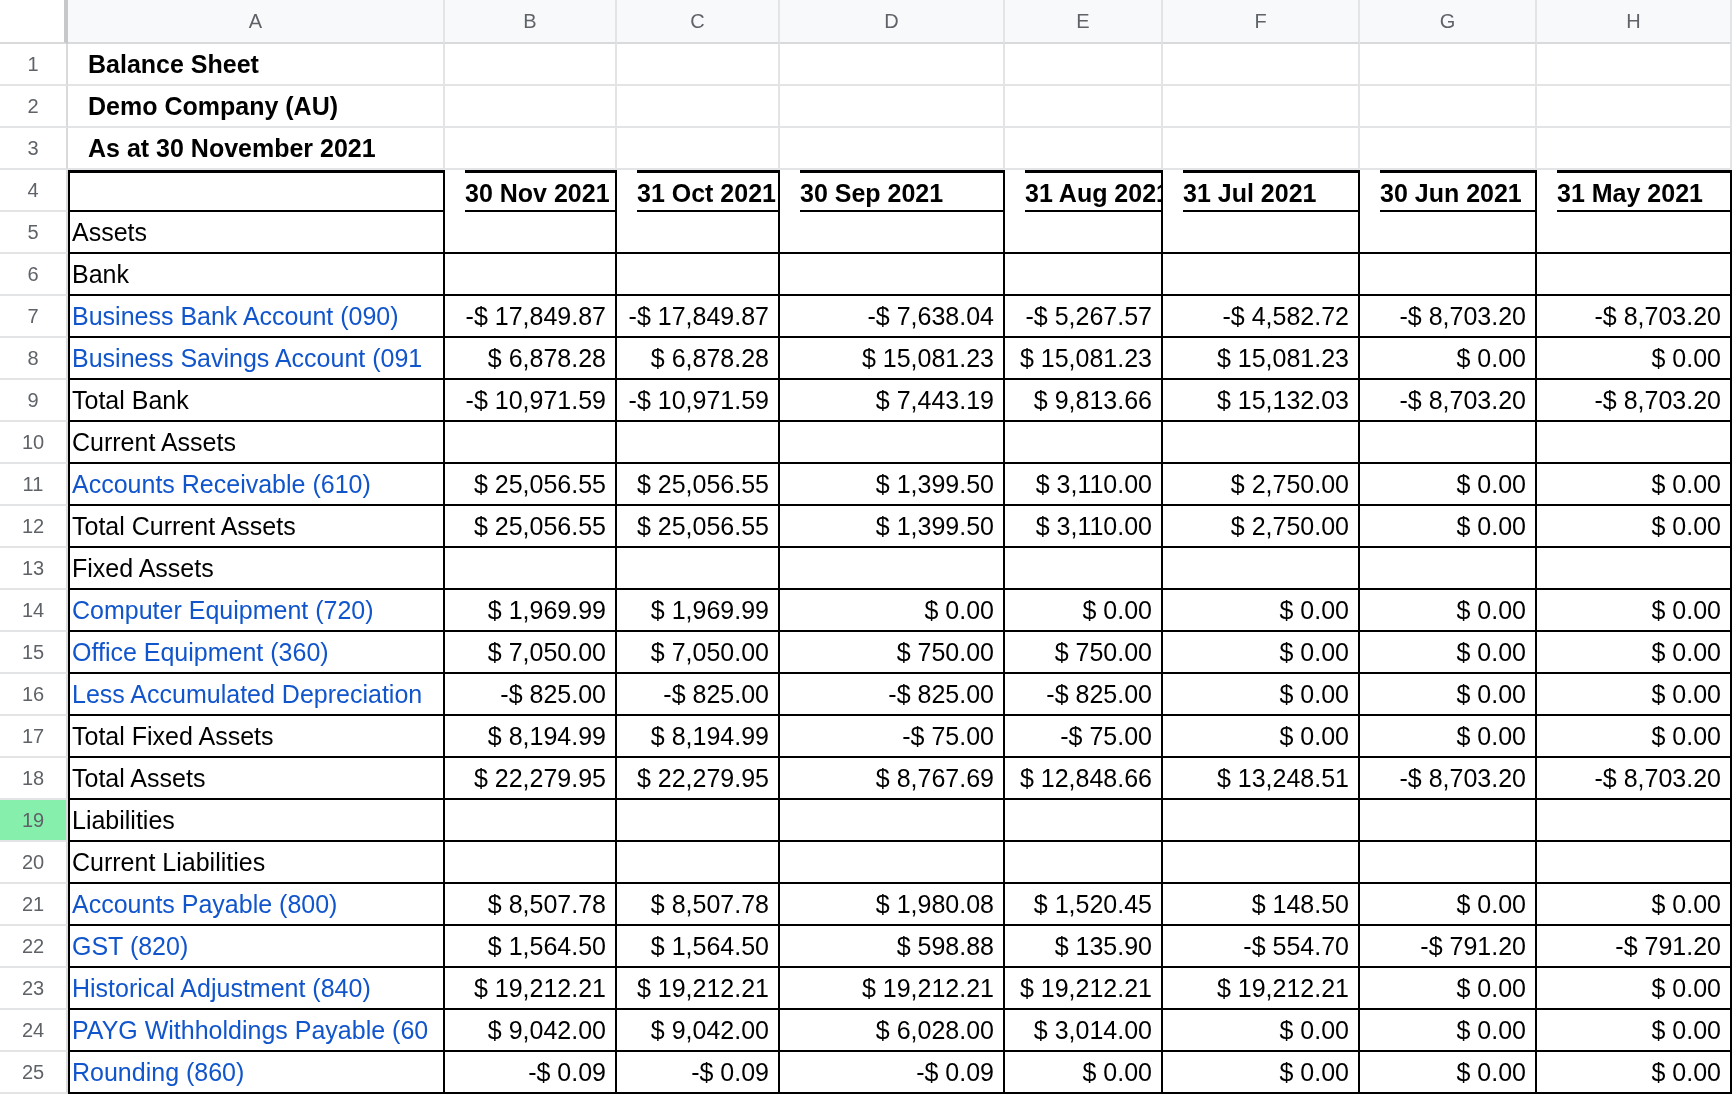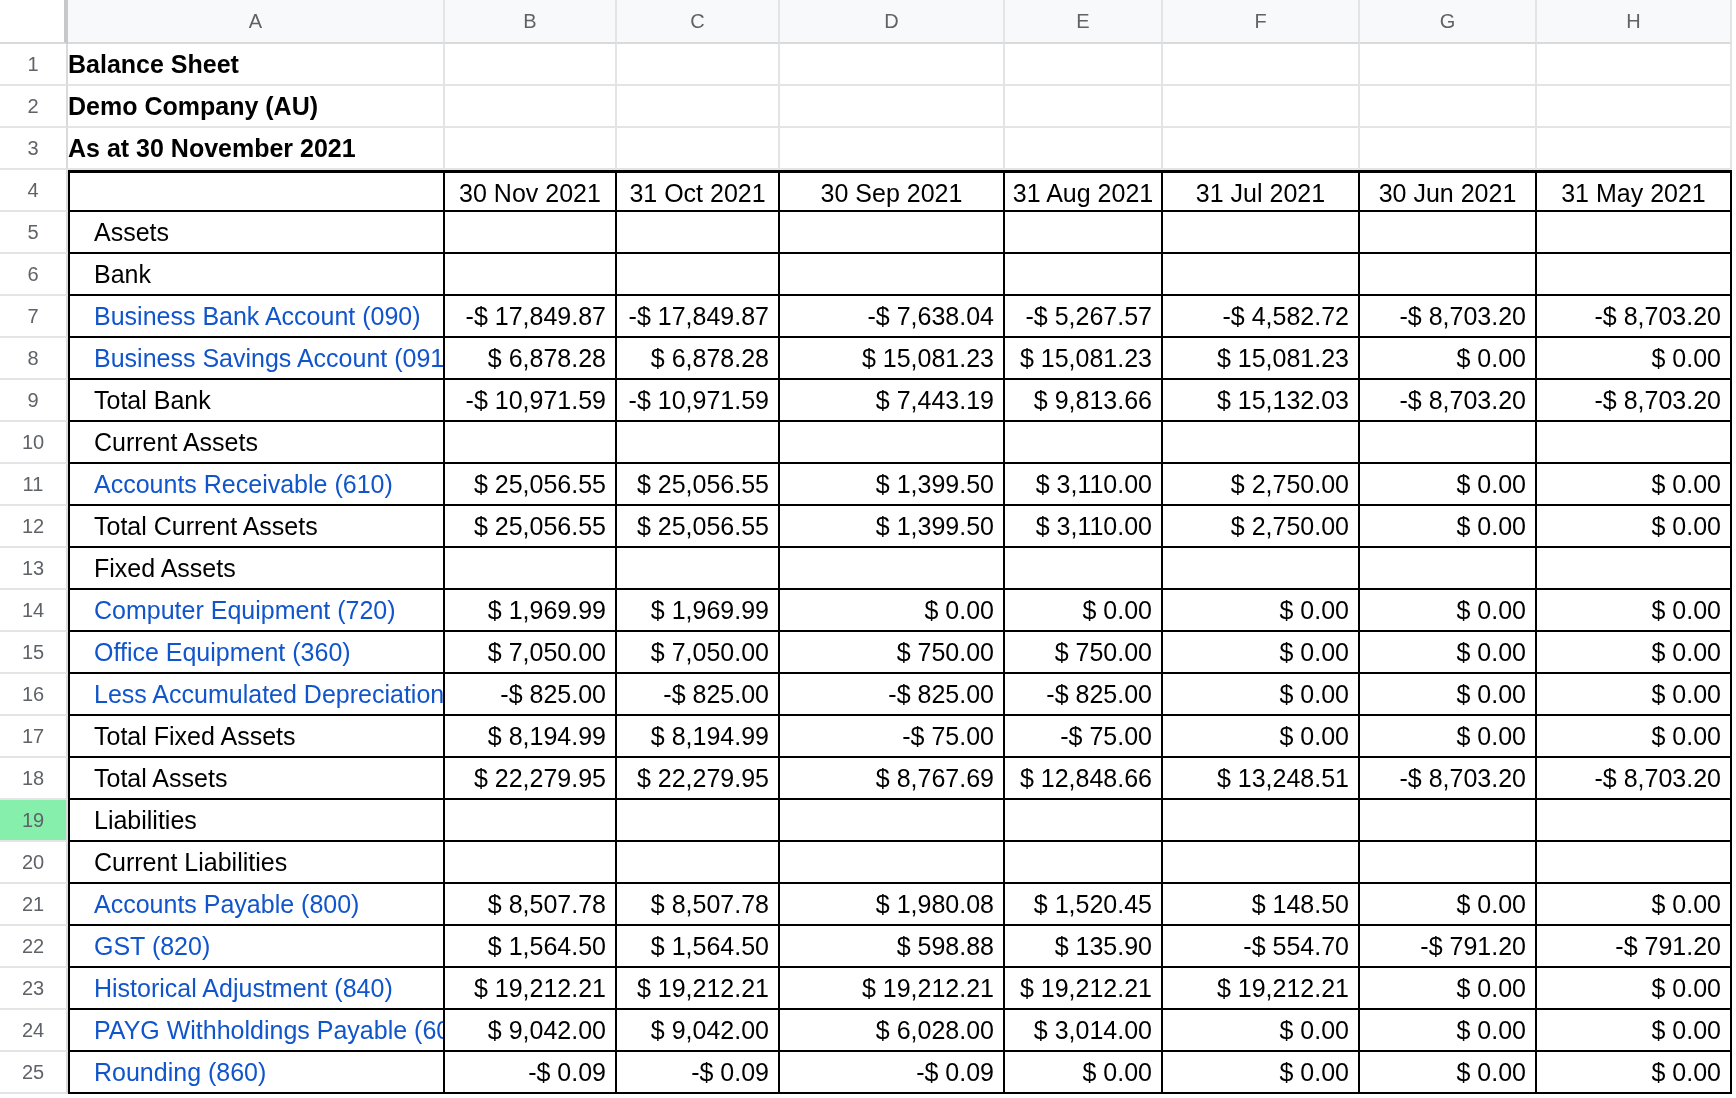--- a/index.html
+++ b/index.html
@@ -66,23 +66,23 @@
     border-bottom: 2px solid #e2e4e6;
   }
   
   .zone {
     border-right: 2px solid #000000;
     border-bottom: 2px solid #000000;
   }
   .zone.a { border-left: 2px solid #000000; }
   .top { border-top: 3px solid #000000; }
 
-  .t-title { font-weight: bold; padding-left: 0; }
-  .date { font-weight: normal; text-align: center; }
-  .label { padding-left: 24px; }
+  .t-title { font-weight: bold; padding-left: 20px; }
+  .date { font-weight: bold; text-align: left; margin-left: 20px; }
+  .label { padding-left: 2px; }
   .link { color: #1155cc; }
   .num { text-align: right; padding-right: 9px; }
 </style>
 </head>
 <body>
 
 <div class="screen">
   <div class="sheet" id="sheet">
       <div class="corner"></div>
       <div class="colhead">A</div>

